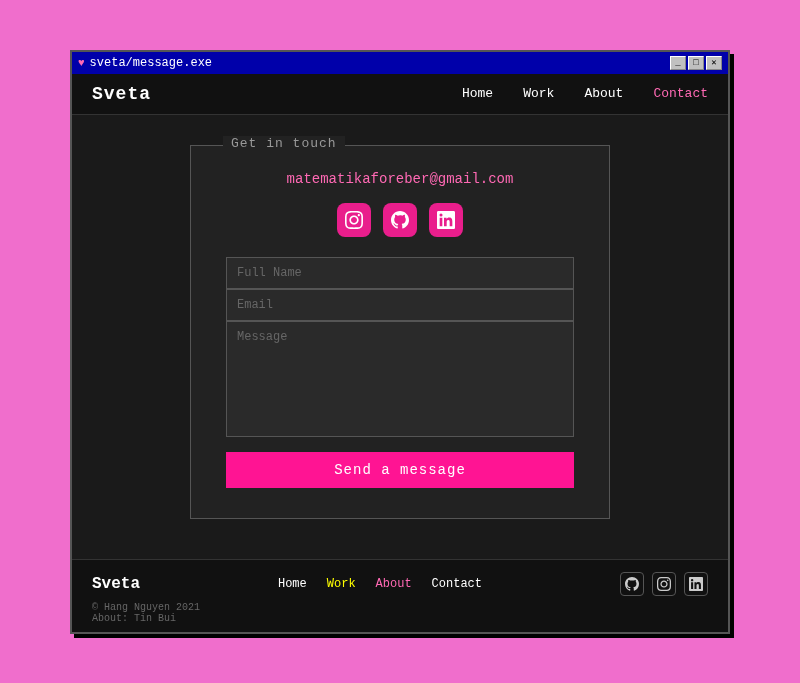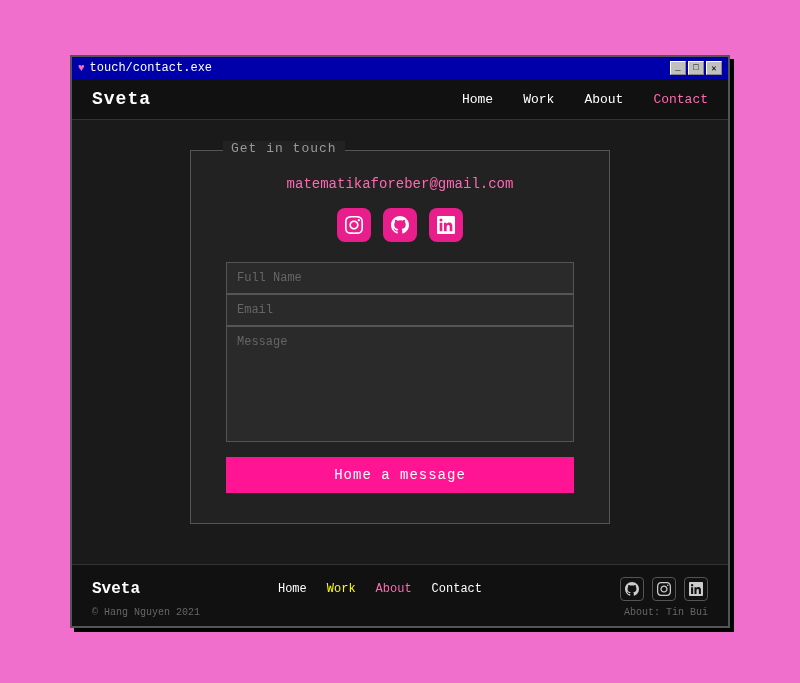--- a/index.html
+++ b/index.html
@@ -212,31 +212,32 @@
       justify-content: center;
       cursor: pointer;
       color: #ccc;
       font-size: 12px;
     }
     .footer-credits {
       display: flex;
       justify-content: space-between;
       color: #666;
       font-size: 10px;
+      flex-direction: column;
     }
   </style>
 </head>
 <body>
 
 <div class="window">
 
   <div class="title-bar">
     <div class="title-bar-left">
       <span class="title-bar-heart">♥</span>
-      <span>touch/contact.exe</span>
+      <span>sveta/message.exe</span>
     </div>
     <div class="title-bar-controls">
       <div class="title-btn">_</div>
       <div class="title-btn">□</div>
       <div class="title-btn">✕</div>
     </div>
   </div>
 
   <nav class="navbar">
     <span class="nav-brand">Sveta</span>
@@ -272,21 +273,21 @@
           <svg viewBox="0 0 24 24" xmlns="http://www.w3.org/2000/svg">
             <path d="M20.447 20.452h-3.554v-5.569c0-1.328-.027-3.037-1.852-3.037-1.853 0-2.136 1.445-2.136 2.939v5.667H9.351V9h3.414v1.561h.046c.477-.9 1.637-1.85 3.37-1.85 3.601 0 4.267 2.37 4.267 5.455v6.286zM5.337 7.433a2.062 2.062 0 0 1-2.063-2.065 2.064 2.064 0 1 1 2.063 2.065zm1.782 13.019H3.555V9h3.564v11.452zM22.225 0H1.771C.792 0 0 .774 0 1.729v20.542C0 23.227.792 24 1.771 24h20.451C23.2 24 24 23.227 24 22.271V1.729C24 .774 23.2 0 22.222 0h.003z"></path>
           </svg>
         </div>
       </div>
 
       <input class="form-field" type="text" placeholder="Full Name" style="">
       <input class="form-field" type="email" placeholder="Email" style="">
       <textarea class="form-field" placeholder="Message" style=""></textarea>
 
-      <button class="send-btn">Home a message</button>
+      <button class="send-btn">Send a message</button>
     </div>
   </div>
 
   <footer class="footer">
     <div class="footer-main">
       <span class="footer-brand">Sveta</span>
       <div class="footer-links">
         <a class="footer-link white">Home</a>
         <a class="footer-link yellow">Work</a>
         <a class="footer-link active">About</a>

